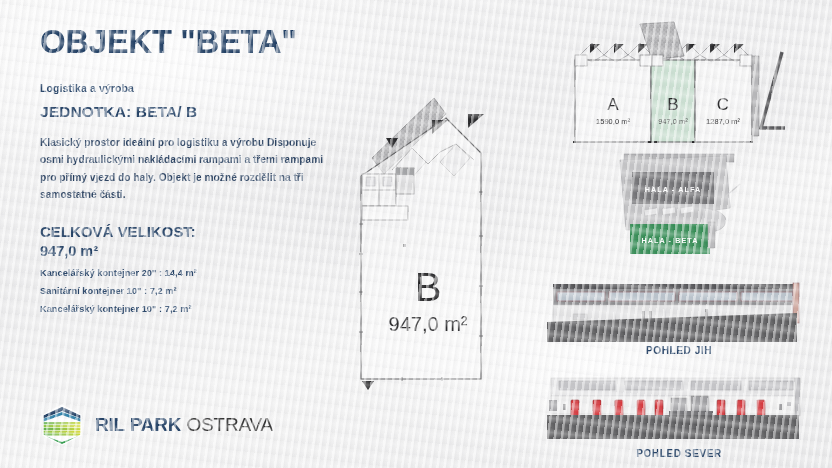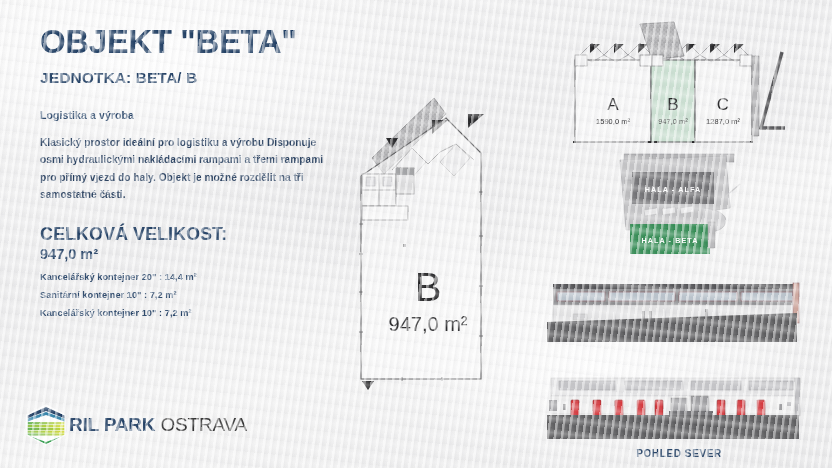--- a/index.html
+++ b/index.html
@@ -67,41 +67,41 @@
   #description {
     margin-top: 13px;
     font-size: 10.2px;
     line-height: 1.72;
     color: #20395a;
     width: 295px;
     font-weight: bold;
   }
   #size-label {
     margin-top: 19px;
-    font-size: 18px;
+    font-size: 15px;
     font-weight: bold;
     color: #1b3a60;
     line-height: 1.25;
   }
   #size-value {
     font-size: 14.5px;
     font-weight: bold;
     color: #1b3a60;
     line-height: 1.3;
   }
   .spec-line {
     margin-top: 8px;
     font-size: 9.2px;
     font-weight: bold;
     color: #1b3a60;
     letter-spacing: 0.05px;
   }
 
   
-  #logo { position: absolute; left: 24px; top: 404px; display: flex; align-items: center; gap: 1px; }
+  #logo { position: absolute; left: 40px; top: 404px; display: flex; align-items: center; gap: 11px; }
   #logo-mark { width: 44px; height: 42px; }
   #logo-text { font-size: 19px; letter-spacing: -0.2px; white-space: nowrap; }
   #logo-text .b { font-weight: bold; color: #1b3a60; }
   #logo-text .l { font-weight: normal; color: #2a2a2a; }
 
   
   #center-plan { position: absolute; left: 350px; top: 96px; width: 170px; height: 300px; }
 
   
   #plan-abc { position: absolute; left: 556px; top: 22px; width: 254px; height: 140px; }
@@ -125,23 +125,23 @@
 </style>
 </head>
 <body>
 
 <div id="slide">
 
   <div id="left-col">
 
     <div id="title">OBJEKT "BETA"</div>
 
+    <div id="category">Logistika a výroba</div>
+
     <div id="subtitle">JEDNOTKA: BETA/ B</div>
-
-    <div id="category">Logistika a výroba</div>
 
     <div id="description">Klasický prostor ideální pro logistiku a výrobu Disponuje osmi hydraulickými nakládacími rampami a třemi rampami pro přímý vjezd do haly. Objekt je možné rozdělit na tři samostatné části.</div>
 
     <div id="size-label">CELKOVÁ VELIKOST:</div>
     <div id="size-value">947,0 m²</div>
 
     <div class="spec-line">Kancelářský kontejner 20" : 14,4 m²</div>
     <div class="spec-line">Sanitární kontejner 10" : 7,2 m²</div>
     <div class="spec-line">Kancelářský kontejner 10" : 7,2 m²</div>
   </div>
@@ -361,20 +361,21 @@
       <rect x="30" y="36" width="14" height="6" fill="#d2d2d4" stroke="#a8a8aa" stroke-width="0.4"></rect>
       <rect x="99" y="33" width="3" height="10"></rect>
         <rect x="106" y="33" width="3" height="10"></rect>
       <rect x="162" y="31" width="3" height="13"></rect>
     </g>
 
     <rect x="250" y="5" width="6" height="40" fill="#cfa59b" stroke="#8a5f64" stroke-width="0.6"></rect>
 
     <polygon points="4,44 254,35 254,64 4,64" fill="#58585a"></polygon>
   </svg>
+  <div id="cap-south" class="elev-caption">POHLED JIH</div>
 
   <svg id="elev-north" viewBox="0 0 272 72">
 
     <rect x="8" y="0" width="248" height="18" fill="#e6e6e7" stroke="#c2c2c4" stroke-width="0.5"></rect>
     <g>
       <rect x="16" y="3" width="56" height="9" fill="#c4c4c7" stroke="#a6a6a9" stroke-width="0.6"></rect>
       <rect x="82" y="3" width="58" height="9" fill="#c4c4c7" stroke="#a6a6a9" stroke-width="0.6"></rect>
       <rect x="148" y="3" width="50" height="9" fill="#c4c4c7" stroke="#a6a6a9" stroke-width="0.6"></rect>
       <rect x="206" y="3" width="44" height="9" fill="#c4c4c7" stroke="#a6a6a9" stroke-width="0.6"></rect>
     </g>

